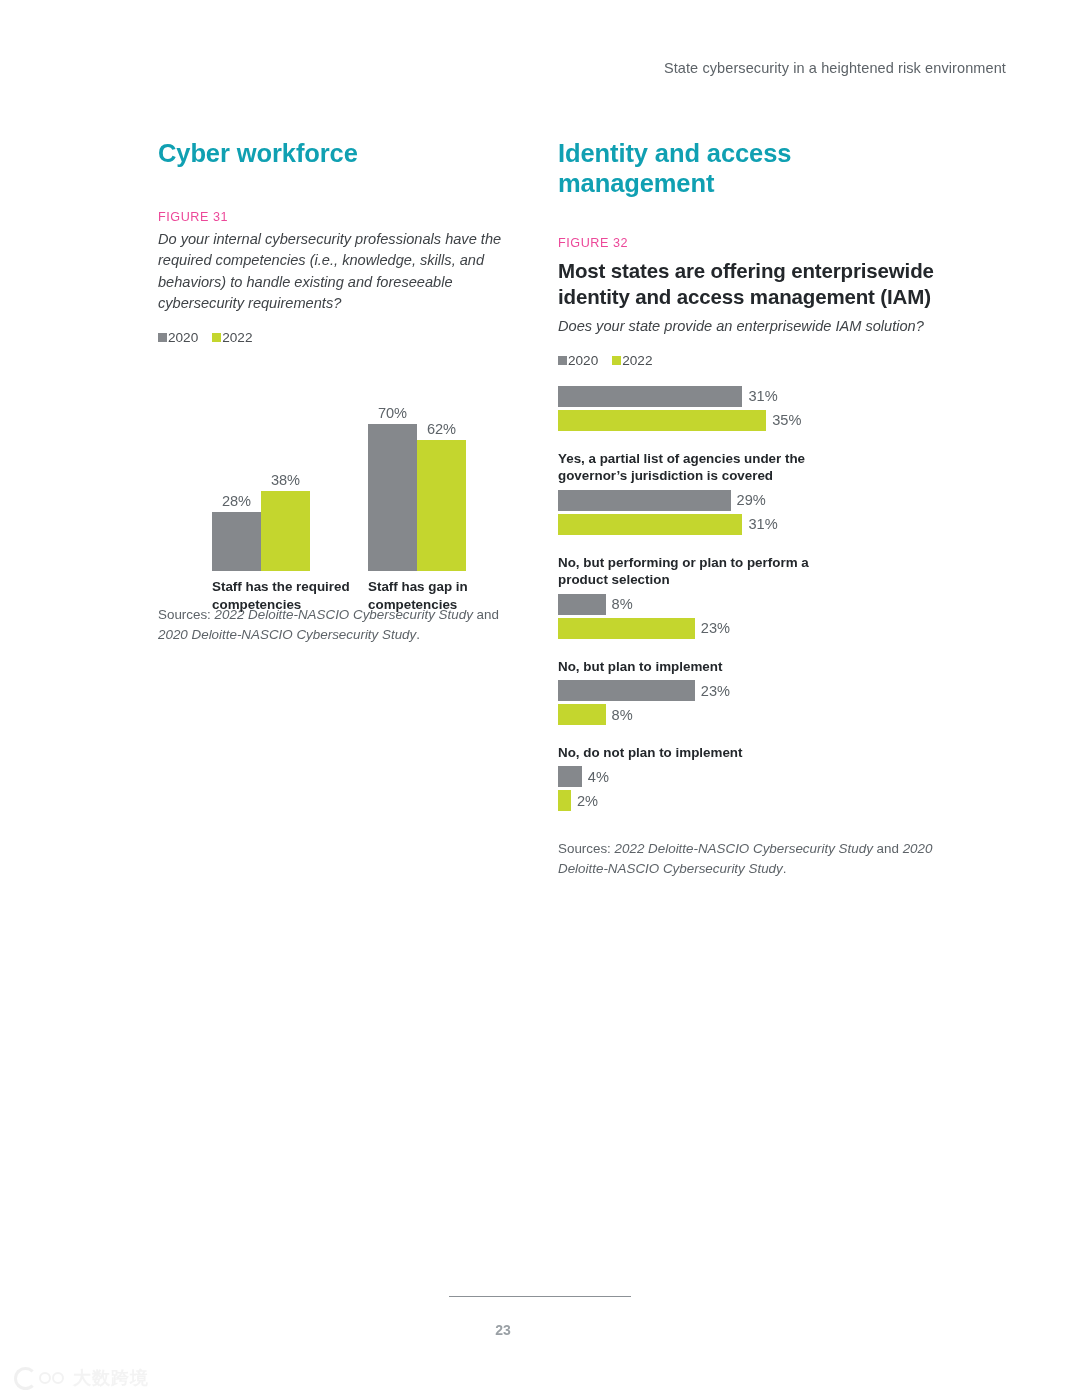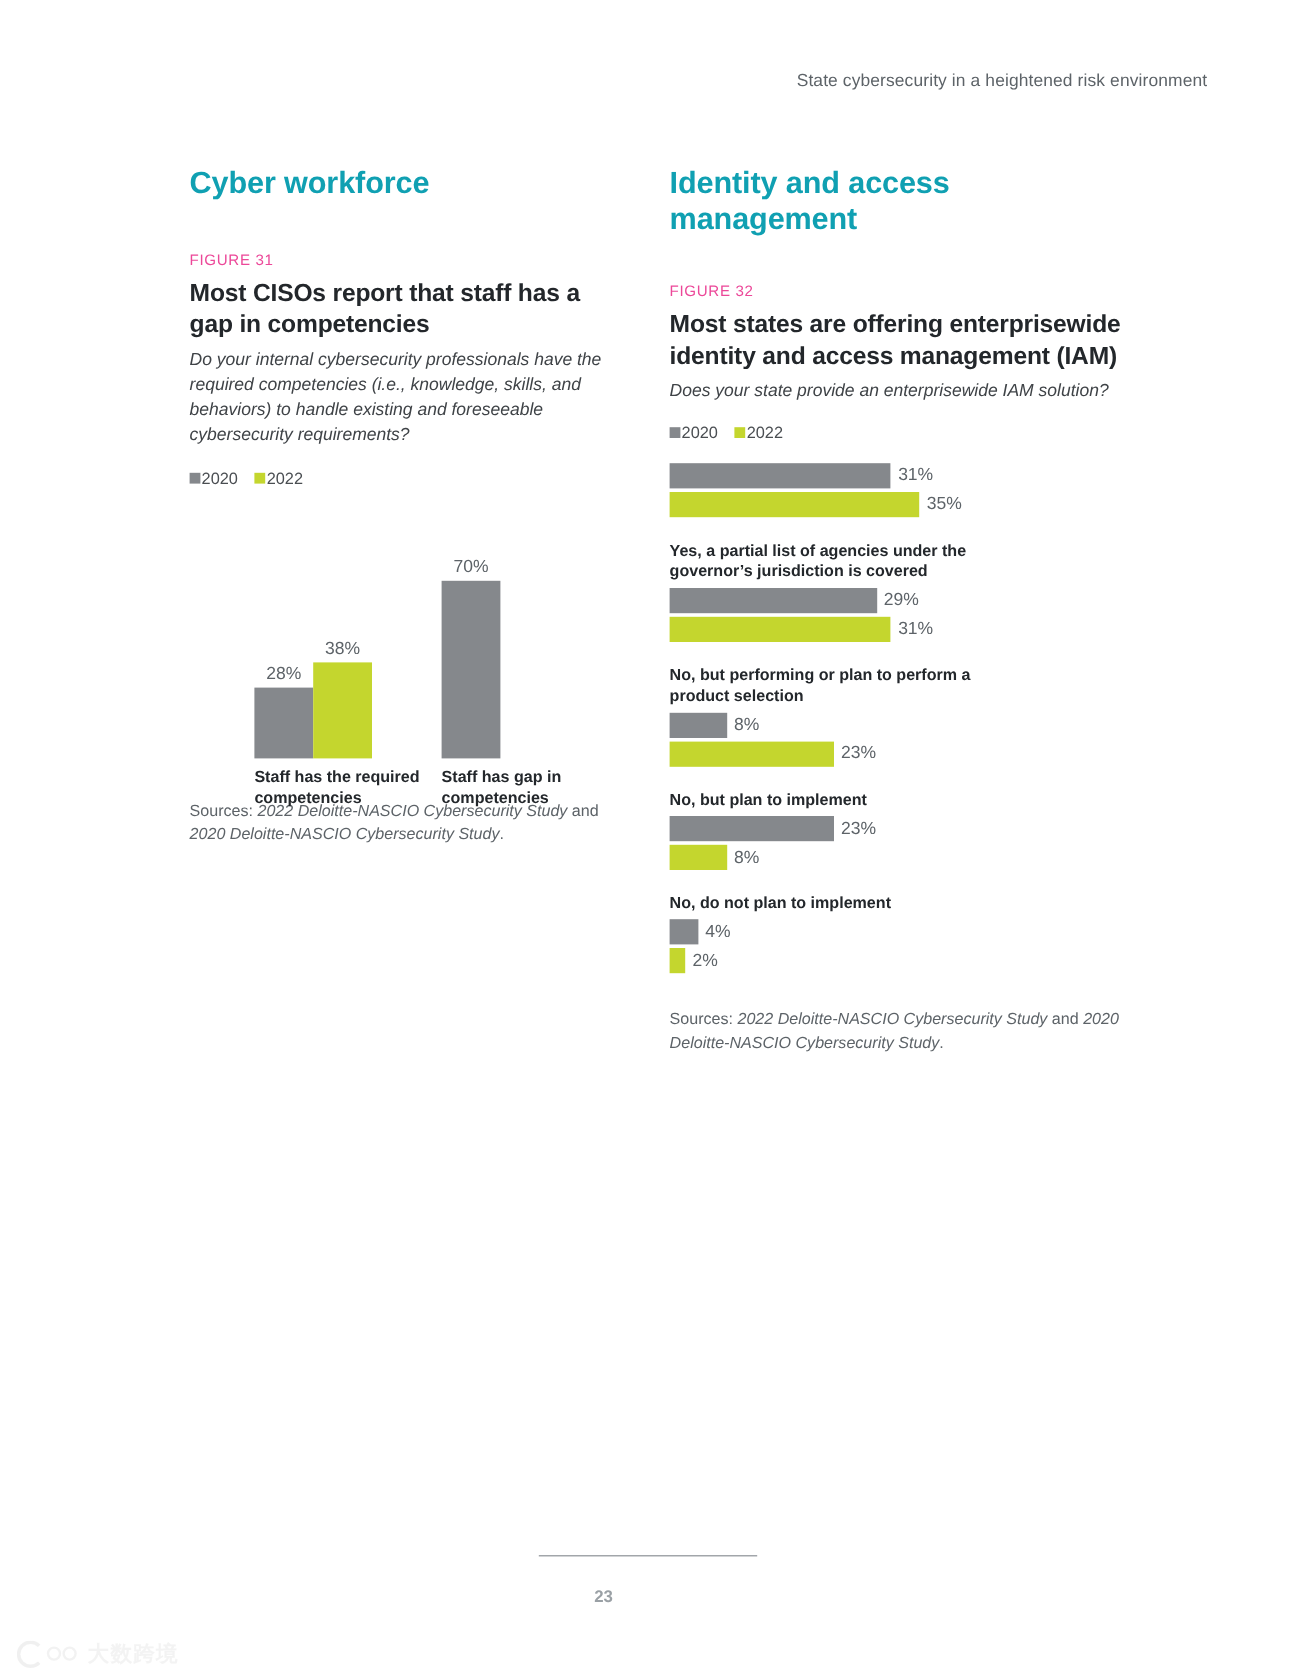--- a/index.html
+++ b/index.html
@@ -234,21 +234,20 @@
 <div class="page">
 
   <div class="running-head">State cybersecurity in a heightened risk environment</div>
 
   <div class="col col-left">
 
     <h1 class="section-heading">Cyber workforce</h1>
 
     <div class="figure-label">FIGURE 31</div>
 
-    <h2 class="figure-title">Most CISOs report that staff has a gap in competencies</h2>
 
     <p class="figure-question">Do your internal cybersecurity professionals have the required competencies (i.e., knowledge, skills, and behaviors) to handle existing and foreseeable cybersecurity requirements?</p>
 
     <div class="legend">
       <div class="legend-item">
         <span class="legend-swatch" style="background:#85888c"></span>
         <span>2020</span>
       </div>
       <div class="legend-item">
         <span class="legend-swatch" style="background:#c4d62e"></span>
@@ -266,20 +265,23 @@
               <span class="vbar-value">38%</span>
             </div>
           </div>
           <div class="vgroup-label">Staff has the required competencies</div>
         </div>
         <div class="vgroup" style="left: 210px;">
           <div class="vbars">
             <div class="vbar" style="height: 147.7px; background: rgb(133, 136, 140);">
               <span class="vbar-value">70%</span>
             </div>
+            <div class="vbar" style="height: 130.82px; background: rgb(196, 214, 46);">
+              <span class="vbar-value">62%</span>
+            </div>
           </div>
           <div class="vgroup-label">Staff has gap in competencies</div>
         </div>
       </div>
 
     <p class="sources">
       <span>Sources: </span><em>2022 Deloitte-NASCIO Cybersecurity Study</em><span> and </span><em>2020 Deloitte-NASCIO Cybersecurity Study</em><span>.</span>
     </p>
   </div>
 

